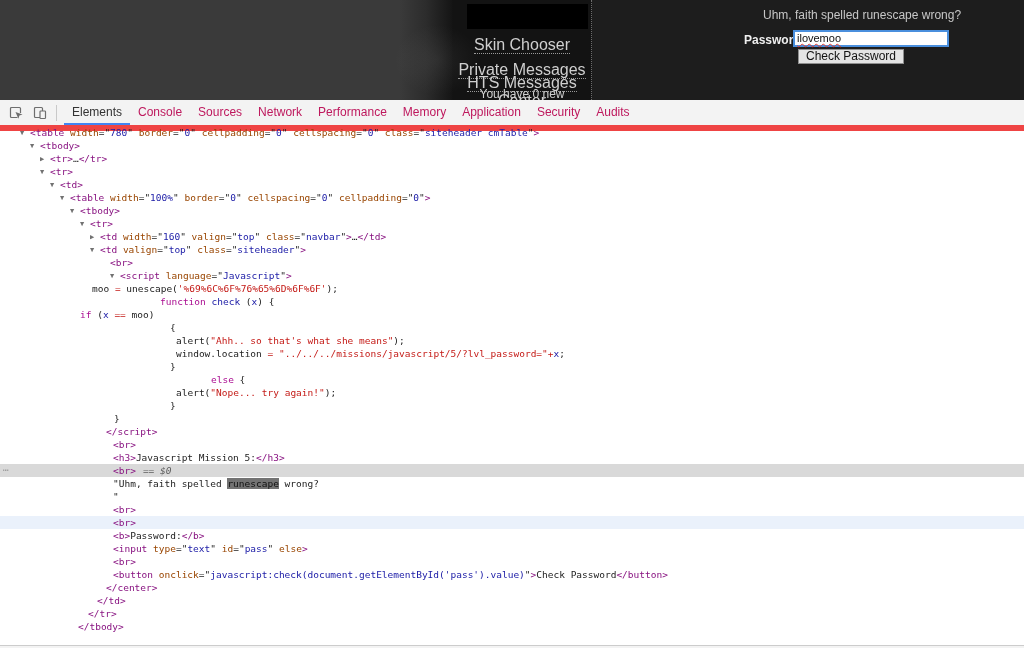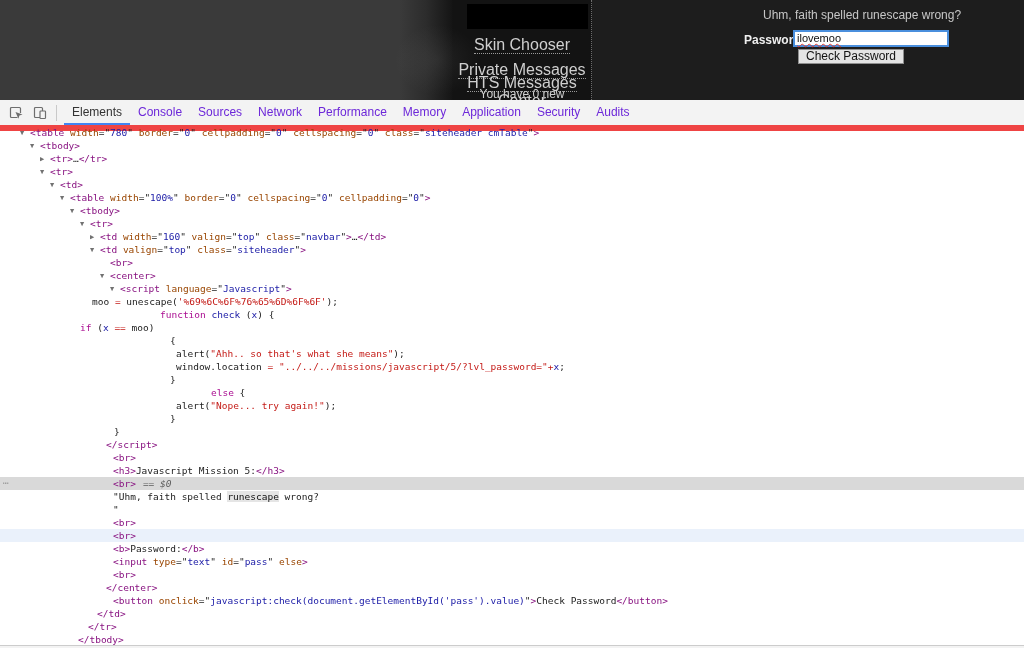--- a/index.html
+++ b/index.html
@@ -25,33 +25,33 @@
   .pw-btn{position:absolute;left:58px;top:49px;height:13px;line-height:13px;padding:0 7px;
     background:#e4e4e4;border:1px solid #8f8f8f;color:#111;font-size:12px;cursor:default;}
 
   
   .devtools{position:absolute;left:0;top:100px;width:1024px;height:548px;background:#fff;}
   .toolbar{position:absolute;left:0;top:0;width:1024px;height:25px;background:#f3f3f3;border-bottom:6px solid #ef4444;
     display:flex;align-items:center;}
   .tool-icon{width:16px;height:16px;flex:0 0 auto;margin-left:8px;display:inline-block;}
   .toolbar-sep{width:1px;height:16px;background:#c9c9c9;margin:0 7px 0 8px;flex:0 0 auto;}
   .tabs{display:flex;height:25px;}
-  .tab{padding:0 8px;line-height:25px;font-size:12px;color:#6d28d9;white-space:nowrap;cursor:default;}
+  .tab{padding:0 8px;line-height:25px;font-size:12px;color:#be185d;white-space:nowrap;cursor:default;}
   .tab.active{color:#333;box-shadow:inset 0 -2px 0 #4285f4;}
 
   .dom-tree{position:absolute;left:0;top:26px;width:1024px;height:519px;overflow:hidden;
     font-family:"DejaVu Sans Mono",monospace;font-size:9.5px;line-height:13px;color:#222;}
   .dom-row{height:13px;white-space:pre;position:relative;}
   .dom-row.sel{background:#d9d9d9;}
   .dom-row.hov{background:#eaf1fb;}
   .arrow{display:inline-block;width:10px;margin-left:-10px;color:#727272;font-size:7px;vertical-align:1px;}
   .sg-t{color:#881280;} .sg-a{color:#994500;} .sg-v{color:#1a1aa6;}
   .sg-x{color:#222;} .sg-s{color:#c41a16;} .sg-k{color:#aa0d91;}
   .sg-o{color:#c41a16;} .sg-b{color:#1a1aa6;}
-  .sg-h{background:#e5e5e5;color:#111;}
+  .sg-h{background:#737373;color:#111;}
   .sel-marker{color:#5e5e5e;font-style:italic;margin-left:7px;}
   .gutter-dots{position:absolute;left:3px;top:0;color:#9b9b9b;font-size:9px;letter-spacing:-1px;}
   .bottom-bar{position:absolute;left:0;bottom:0;width:1024px;height:2px;background:#f3f3f3;border-top:1px solid #ccc;}
 </style>
 </head>
 <body>
 
 <div class="screen">
 
   <div class="page">
@@ -103,21 +103,20 @@
         <div class="dom-row" style="padding-left: 40px;"><span class="arrow">▼</span><span class="sg-t">&lt;tbody&gt;</span></div>
         <div class="dom-row" style="padding-left: 50px;"><span class="arrow">▶</span><span class="sg-t">&lt;tr&gt;</span><span class="sg-x">…</span><span class="sg-t">&lt;/tr&gt;</span></div>
         <div class="dom-row" style="padding-left: 50px;"><span class="arrow">▼</span><span class="sg-t">&lt;tr&gt;</span></div>
         <div class="dom-row" style="padding-left: 60px;"><span class="arrow">▼</span><span class="sg-t">&lt;td&gt;</span></div>
         <div class="dom-row" style="padding-left: 70px;"><span class="arrow">▼</span><span class="sg-t">&lt;table </span><span class="sg-a">width</span><span class="sg-x">="</span><span class="sg-v">100%</span><span class="sg-x">" </span><span class="sg-a">border</span><span class="sg-x">="</span><span class="sg-v">0</span><span class="sg-x">" </span><span class="sg-a">cellspacing</span><span class="sg-x">="</span><span class="sg-v">0</span><span class="sg-x">" </span><span class="sg-a">cellpadding</span><span class="sg-x">="</span><span class="sg-v">0</span><span class="sg-x">"</span><span class="sg-t">&gt;</span></div>
         <div class="dom-row" style="padding-left: 80px;"><span class="arrow">▼</span><span class="sg-t">&lt;tbody&gt;</span></div>
         <div class="dom-row" style="padding-left: 90px;"><span class="arrow">▼</span><span class="sg-t">&lt;tr&gt;</span></div>
         <div class="dom-row" style="padding-left: 100px;"><span class="arrow">▶</span><span class="sg-t">&lt;td </span><span class="sg-a">width</span><span class="sg-x">="</span><span class="sg-v">160</span><span class="sg-x">" </span><span class="sg-a">valign</span><span class="sg-x">="</span><span class="sg-v">top</span><span class="sg-x">" </span><span class="sg-a">class</span><span class="sg-x">="</span><span class="sg-v">navbar</span><span class="sg-x">"</span><span class="sg-t">&gt;</span><span class="sg-x">…</span><span class="sg-t">&lt;/td&gt;</span></div>
         <div class="dom-row" style="padding-left: 100px;"><span class="arrow">▼</span><span class="sg-t">&lt;td </span><span class="sg-a">valign</span><span class="sg-x">="</span><span class="sg-v">top</span><span class="sg-x">" </span><span class="sg-a">class</span><span class="sg-x">="</span><span class="sg-v">siteheader</span><span class="sg-x">"</span><span class="sg-t">&gt;</span></div>
         <div class="dom-row" style="padding-left: 110px;"><span class="sg-t">&lt;br&gt;</span></div>
-        <div class="dom-row" style="padding-left: 110px;"><span class="arrow">▼</span><span class="sg-t">&lt;center&gt;</span></div>
         <div class="dom-row" style="padding-left: 120px;"><span class="arrow">▼</span><span class="sg-t">&lt;script </span><span class="sg-a">language</span><span class="sg-x">="</span><span class="sg-v">Javascript</span><span class="sg-x">"</span><span class="sg-t">&gt;</span></div>
         <div class="dom-row" style="padding-left: 92px;"><span class="sg-x">moo </span><span class="sg-o">=</span><span class="sg-x"> unescape(</span><span class="sg-s">'%69%6C%6F%76%65%6D%6F%6F'</span><span class="sg-x">);</span></div>
         <div class="dom-row" style="padding-left: 160px;"><span class="sg-k">function</span><span class="sg-x"> </span><span class="sg-b">check</span><span class="sg-x"> (</span><span class="sg-b">x</span><span class="sg-x">) {</span></div>
         <div class="dom-row" style="padding-left: 80px;"><span class="sg-k">if</span><span class="sg-x"> (</span><span class="sg-b">x</span><span class="sg-x"> </span><span class="sg-o">==</span><span class="sg-x"> moo)</span></div>
         <div class="dom-row" style="padding-left: 170px;"><span class="sg-x">{</span></div>
         <div class="dom-row" style="padding-left: 176px;"><span class="sg-x">alert(</span><span class="sg-s">"Ahh.. so that's what she means"</span><span class="sg-x">);</span></div>
         <div class="dom-row" style="padding-left: 176px;"><span class="sg-x">window.location </span><span class="sg-o">=</span><span class="sg-x"> </span><span class="sg-s">"../../../missions/javascript/5/?lvl_password="</span><span class="sg-o">+</span><span class="sg-b">x</span><span class="sg-x">;</span></div>
         <div class="dom-row" style="padding-left: 170px;"><span class="sg-x">}</span></div>
         <div class="dom-row" style="padding-left: 168px; margin-left: 43px;"><span class="sg-k">else</span><span class="sg-x"> {</span></div>
         <div class="dom-row" style="padding-left: 176px;"><span class="sg-x">alert(</span><span class="sg-s">"Nope... try again!"</span><span class="sg-x">);</span></div>
@@ -127,21 +126,21 @@
         <div class="dom-row" style="padding-left: 113px;"><span class="sg-t">&lt;br&gt;</span></div>
         <div class="dom-row" style="padding-left: 113px;"><span class="sg-t">&lt;h3&gt;</span><span class="sg-x">Javascript Mission 5:</span><span class="sg-t">&lt;/h3&gt;</span></div>
         <div class="dom-row sel" style="padding-left: 113px;"><span class="gutter-dots">⋯</span><span class="sg-t">&lt;br&gt;</span><span class="sel-marker">== $0</span></div>
         <div class="dom-row" style="padding-left: 113px;"><span class="sg-x">"Uhm, faith spelled </span><span class="sg-h">runescape</span><span class="sg-x"> wrong?</span></div>
         <div class="dom-row" style="padding-left: 113px;"><span class="sg-x">"</span></div>
         <div class="dom-row" style="padding-left: 113px;"><span class="sg-t">&lt;br&gt;</span></div>
         <div class="dom-row hov" style="padding-left: 113px;"><span class="sg-t">&lt;br&gt;</span></div>
         <div class="dom-row" style="padding-left: 113px;"><span class="sg-t">&lt;b&gt;</span><span class="sg-x">Password:</span><span class="sg-t">&lt;/b&gt;</span></div>
         <div class="dom-row" style="padding-left: 113px;"><span class="sg-t">&lt;input </span><span class="sg-a">type</span><span class="sg-x">="</span><span class="sg-v">text</span><span class="sg-x">" </span><span class="sg-a">id</span><span class="sg-x">="</span><span class="sg-v">pass</span><span class="sg-x">" </span><span class="sg-a">else</span><span class="sg-t">&gt;</span></div>
         <div class="dom-row" style="padding-left: 113px;"><span class="sg-t">&lt;br&gt;</span></div>
+        <div class="dom-row" style="padding-left: 113px;"><span class="sg-t">&lt;button </span><span class="sg-a">onclick</span><span class="sg-x">="</span><span class="sg-v">javascript:check(document.getElementById('pass').value)</span><span class="sg-x">"</span><span class="sg-t">&gt;</span><span class="sg-x">Check Password</span><span class="sg-t">&lt;/button&gt;</span></div>
         <div class="dom-row" style="padding-left: 106px;"><span class="sg-t">&lt;/center&gt;</span></div>
-        <div class="dom-row" style="padding-left: 113px;"><span class="sg-t">&lt;button </span><span class="sg-a">onclick</span><span class="sg-x">="</span><span class="sg-v">javascript:check(document.getElementById('pass').value)</span><span class="sg-x">"</span><span class="sg-t">&gt;</span><span class="sg-x">Check Password</span><span class="sg-t">&lt;/button&gt;</span></div>
         <div class="dom-row" style="padding-left: 97px;"><span class="sg-t">&lt;/td&gt;</span></div>
         <div class="dom-row" style="padding-left: 88px;"><span class="sg-t">&lt;/tr&gt;</span></div>
         <div class="dom-row" style="padding-left: 78px;"><span class="sg-t">&lt;/tbody&gt;</span></div>
       </div>
     <div class="bottom-bar"></div>
   </div>
 </div>
 
 </body></html>

